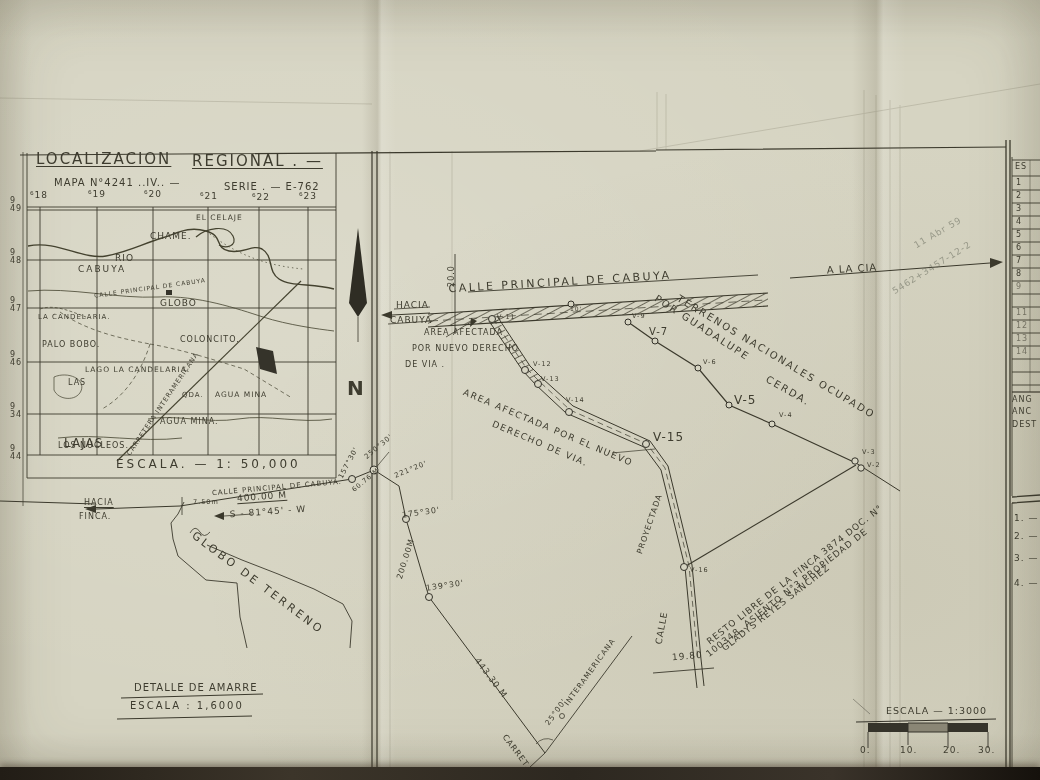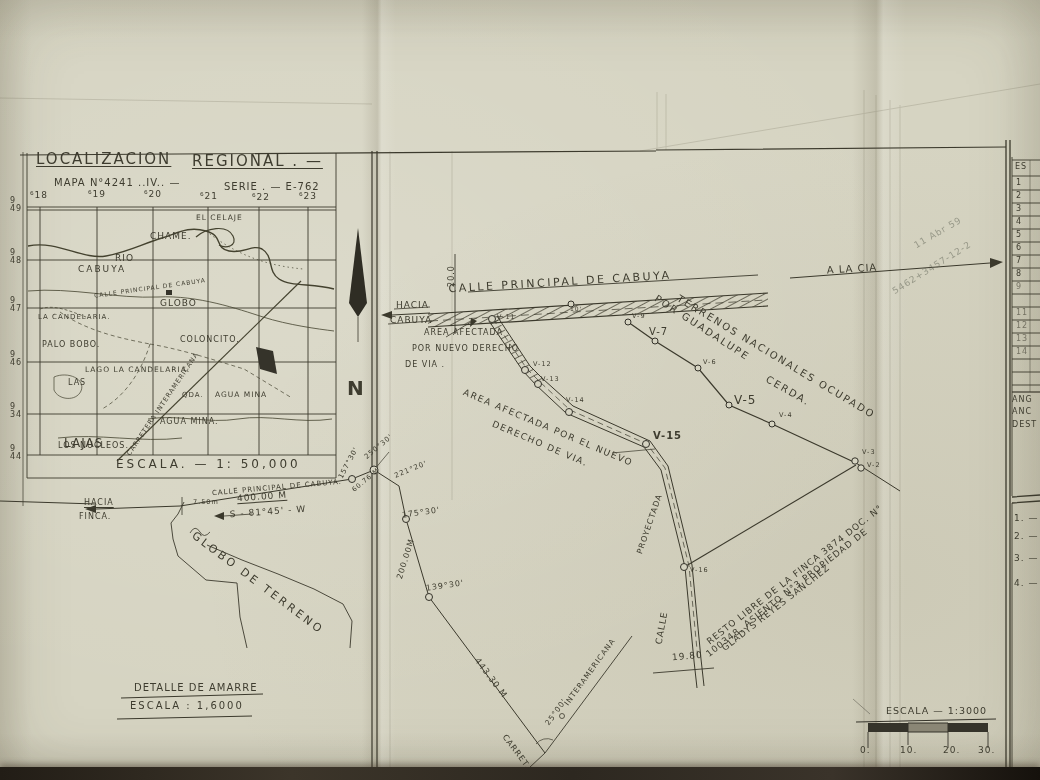--- a/index.html
+++ b/index.html
@@ -249,21 +249,21 @@
   <div class="lbl" style="left:787px;top:593px;font-size:9px;transform:translate(-50%,-50%) rotate(-38deg);">100348, ASIENTO N°3 PROPIEDAD DE</div>
   <div class="lbl" style="left:776px;top:608px;font-size:9px;transform:translate(-50%,-50%) rotate(-38deg);">GLADYS REYES SANCHEZ</div>
   <div class="lbl" style="left:650px;top:524px;font-size:8px;transform:translate(-50%,-50%) rotate(-71deg);">PROYECTADA</div>
   <div class="lbl" style="left:662px;top:628px;font-size:9px;transform:translate(-50%,-50%) rotate(-80deg);">CALLE</div>
   <div class="lbl" style="left:672px;top:652px;font-size:9px;transform:rotate(-5deg);">19.80</div>
 
   <div class="lbl" style="left:497px;top:314px;font-size:6.5px;">V-11</div>
   <div class="lbl" style="left:533px;top:361px;font-size:6.5px;">V-12</div>
   <div class="lbl" style="left:541px;top:376px;font-size:6.5px;">V-13</div>
   <div class="lbl" style="left:566px;top:397px;font-size:6.5px;">V-14</div>
-  <div class="lbl" style="left:653px;top:431px;font-size:10px;font-weight:bold;">V-15</div>
+  <div class="lbl" style="left:653px;top:431px;font-size:12px;">V-15</div>
   <div class="lbl" style="left:690px;top:567px;font-size:6.5px;">V-16</div>
   <div class="lbl" style="left:632px;top:313px;font-size:6.5px;">V-9</div>
   <div class="lbl" style="left:649px;top:327px;font-size:10px;">V-7</div>
   <div class="lbl" style="left:703px;top:359px;font-size:6.5px;">V-6</div>
   <div class="lbl" style="left:734px;top:394px;font-size:12px;">V-5</div>
   <div class="lbl" style="left:779px;top:412px;font-size:6.5px;">V-4</div>
   <div class="lbl" style="left:862px;top:449px;font-size:6.5px;">V-3</div>
   <div class="lbl" style="left:867px;top:462px;font-size:6.5px;">V-2</div>
 
   <div class="lbl u" style="left:84px;top:499px;font-size:8px;">HACIA</div>

